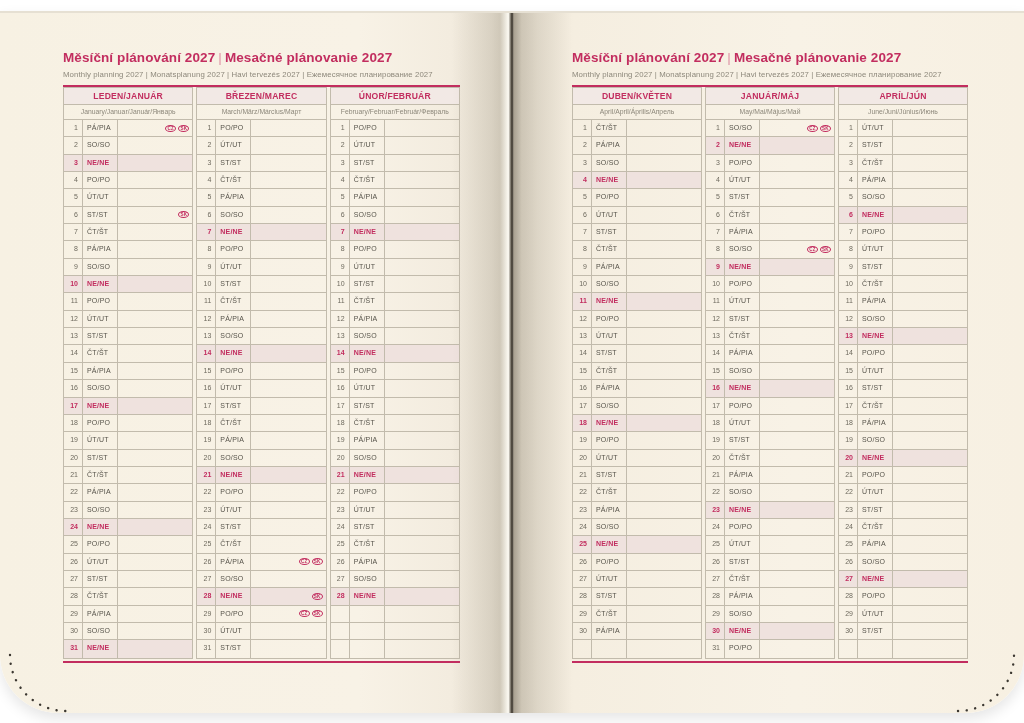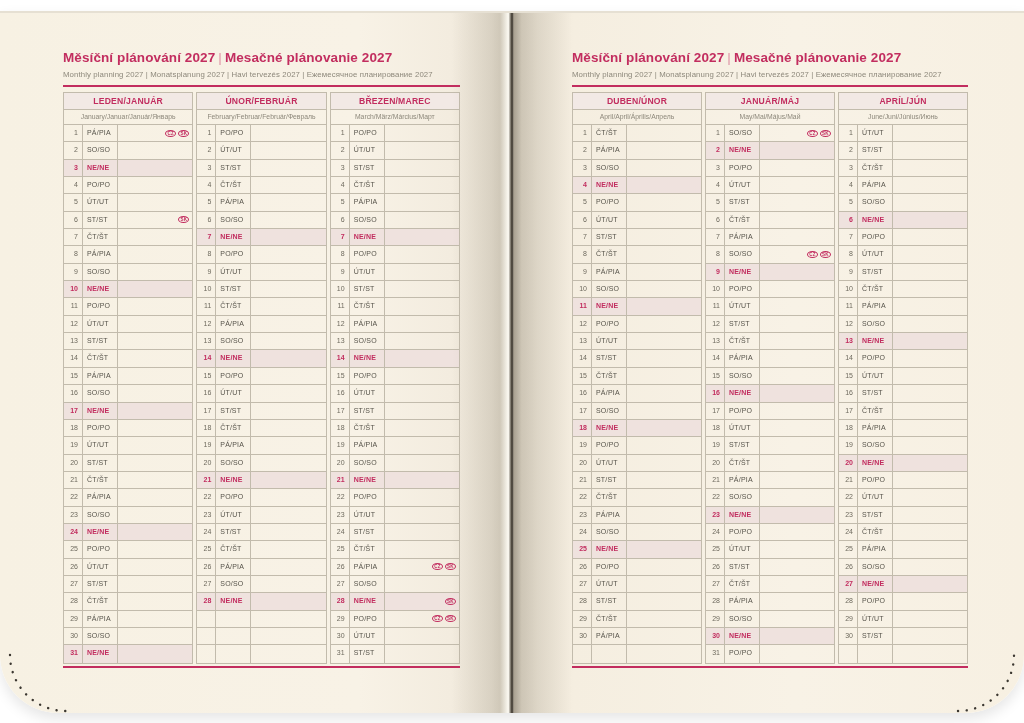--- a/index.html
+++ b/index.html
@@ -21,21 +21,21 @@
 
   .inner-left  { padding:37px 52px 0 63px; }
   .inner-right { padding:37px 56px 0 60px; }
 
   .page-title { text-align:left; color:var(--accent); font-weight:bold; font-size:13.5px; letter-spacing:.1px; line-height:16px; }
   .page-title .sep { font-weight:400; opacity:.5; padding:0 3px; }
   .page-subtitle { text-align:left; color:var(--muted); font-size:7.8px; margin-top:4px; line-height:10px; letter-spacing:.1px; }
   .header-rule { height:2px; background:var(--accent); margin-top:5px; }
   .bottom-rule { height:2px; background:var(--accent); margin-top:2px; }
 
-  .months { display:flex; gap:3px; margin-top:5px; }
+  .months { display:flex; gap:3px; }
   .month  { flex:1; border:1px solid var(--grid); }
   .m-head { height:17px; line-height:16px; text-align:center; background:var(--band-bg);
             border-bottom:1px solid var(--grid); color:var(--accent); font-weight:bold;
             font-size:8.6px; letter-spacing:.2px; }
   .m-langs{ height:15px; line-height:14px; text-align:center; border-bottom:1px solid var(--grid);
             color:var(--muted); font-size:6.8px; }
 
   .row { display:flex; height:17.35px; border-bottom:1px solid var(--grid); }
   .row:last-child { border-bottom:none; }
   .num { width:19px; text-align:right; padding-right:4px; border-right:1px solid var(--grid);
@@ -226,181 +226,20 @@
                 <span class="note"></span>
               </div>
               <div class="row sun">
                 <span class="num">31</span>
                 <span class="day">NE/NE</span>
                 <span class="note"></span>
               </div>
             </div>
           </div>
           <div class="month">
-            <div class="m-head">ÚNOR/FEBRUÁR</div>
-            <div class="m-langs">February/Februar/Február/Февраль</div>
-            <div class="m-grid">
-              <div class="row">
-                <span class="num">1</span>
-                <span class="day">PO/PO</span>
-                <span class="note"></span>
-              </div>
-              <div class="row">
-                <span class="num">2</span>
-                <span class="day">ÚT/UT</span>
-                <span class="note"></span>
-              </div>
-              <div class="row">
-                <span class="num">3</span>
-                <span class="day">ST/ST</span>
-                <span class="note"></span>
-              </div>
-              <div class="row">
-                <span class="num">4</span>
-                <span class="day">ČT/ŠT</span>
-                <span class="note"></span>
-              </div>
-              <div class="row">
-                <span class="num">5</span>
-                <span class="day">PÁ/PIA</span>
-                <span class="note"></span>
-              </div>
-              <div class="row">
-                <span class="num">6</span>
-                <span class="day">SO/SO</span>
-                <span class="note"></span>
-              </div>
-              <div class="row sun">
-                <span class="num">7</span>
-                <span class="day">NE/NE</span>
-                <span class="note"></span>
-              </div>
-              <div class="row">
-                <span class="num">8</span>
-                <span class="day">PO/PO</span>
-                <span class="note"></span>
-              </div>
-              <div class="row">
-                <span class="num">9</span>
-                <span class="day">ÚT/UT</span>
-                <span class="note"></span>
-              </div>
-              <div class="row">
-                <span class="num">10</span>
-                <span class="day">ST/ST</span>
-                <span class="note"></span>
-              </div>
-              <div class="row">
-                <span class="num">11</span>
-                <span class="day">ČT/ŠT</span>
-                <span class="note"></span>
-              </div>
-              <div class="row">
-                <span class="num">12</span>
-                <span class="day">PÁ/PIA</span>
-                <span class="note"></span>
-              </div>
-              <div class="row">
-                <span class="num">13</span>
-                <span class="day">SO/SO</span>
-                <span class="note"></span>
-              </div>
-              <div class="row sun">
-                <span class="num">14</span>
-                <span class="day">NE/NE</span>
-                <span class="note"></span>
-              </div>
-              <div class="row">
-                <span class="num">15</span>
-                <span class="day">PO/PO</span>
-                <span class="note"></span>
-              </div>
-              <div class="row">
-                <span class="num">16</span>
-                <span class="day">ÚT/UT</span>
-                <span class="note"></span>
-              </div>
-              <div class="row">
-                <span class="num">17</span>
-                <span class="day">ST/ST</span>
-                <span class="note"></span>
-              </div>
-              <div class="row">
-                <span class="num">18</span>
-                <span class="day">ČT/ŠT</span>
-                <span class="note"></span>
-              </div>
-              <div class="row">
-                <span class="num">19</span>
-                <span class="day">PÁ/PIA</span>
-                <span class="note"></span>
-              </div>
-              <div class="row">
-                <span class="num">20</span>
-                <span class="day">SO/SO</span>
-                <span class="note"></span>
-              </div>
-              <div class="row sun">
-                <span class="num">21</span>
-                <span class="day">NE/NE</span>
-                <span class="note"></span>
-              </div>
-              <div class="row">
-                <span class="num">22</span>
-                <span class="day">PO/PO</span>
-                <span class="note"></span>
-              </div>
-              <div class="row">
-                <span class="num">23</span>
-                <span class="day">ÚT/UT</span>
-                <span class="note"></span>
-              </div>
-              <div class="row">
-                <span class="num">24</span>
-                <span class="day">ST/ST</span>
-                <span class="note"></span>
-              </div>
-              <div class="row">
-                <span class="num">25</span>
-                <span class="day">ČT/ŠT</span>
-                <span class="note"></span>
-              </div>
-              <div class="row">
-                <span class="num">26</span>
-                <span class="day">PÁ/PIA</span>
-                <span class="note"></span>
-              </div>
-              <div class="row">
-                <span class="num">27</span>
-                <span class="day">SO/SO</span>
-                <span class="note"></span>
-              </div>
-              <div class="row sun">
-                <span class="num">28</span>
-                <span class="day">NE/NE</span>
-                <span class="note"></span>
-              </div>
-              <div class="row">
-                <span class="num"></span>
-                <span class="day"></span>
-                <span class="note"></span>
-              </div>
-              <div class="row">
-                <span class="num"></span>
-                <span class="day"></span>
-                <span class="note"></span>
-              </div>
-              <div class="row">
-                <span class="num"></span>
-                <span class="day"></span>
-                <span class="note"></span>
-              </div>
-            </div>
-          </div>
-          <div class="month">
             <div class="m-head">BŘEZEN/MAREC</div>
             <div class="m-langs">March/März/Március/Март</div>
             <div class="m-grid">
               <div class="row">
                 <span class="num">1</span>
                 <span class="day">PO/PO</span>
                 <span class="note"></span>
               </div>
               <div class="row">
                 <span class="num">2</span>
@@ -551,39 +390,200 @@
                 </span>
               </div>
               <div class="row">
                 <span class="num">30</span>
                 <span class="day">ÚT/UT</span>
                 <span class="note"></span>
               </div>
               <div class="row">
                 <span class="num">31</span>
                 <span class="day">ST/ST</span>
+                <span class="note"></span>
+              </div>
+            </div>
+          </div>
+          <div class="month">
+            <div class="m-head">ÚNOR/FEBRUÁR</div>
+            <div class="m-langs">February/Februar/Február/Февраль</div>
+            <div class="m-grid">
+              <div class="row">
+                <span class="num">1</span>
+                <span class="day">PO/PO</span>
+                <span class="note"></span>
+              </div>
+              <div class="row">
+                <span class="num">2</span>
+                <span class="day">ÚT/UT</span>
+                <span class="note"></span>
+              </div>
+              <div class="row">
+                <span class="num">3</span>
+                <span class="day">ST/ST</span>
+                <span class="note"></span>
+              </div>
+              <div class="row">
+                <span class="num">4</span>
+                <span class="day">ČT/ŠT</span>
+                <span class="note"></span>
+              </div>
+              <div class="row">
+                <span class="num">5</span>
+                <span class="day">PÁ/PIA</span>
+                <span class="note"></span>
+              </div>
+              <div class="row">
+                <span class="num">6</span>
+                <span class="day">SO/SO</span>
+                <span class="note"></span>
+              </div>
+              <div class="row sun">
+                <span class="num">7</span>
+                <span class="day">NE/NE</span>
+                <span class="note"></span>
+              </div>
+              <div class="row">
+                <span class="num">8</span>
+                <span class="day">PO/PO</span>
+                <span class="note"></span>
+              </div>
+              <div class="row">
+                <span class="num">9</span>
+                <span class="day">ÚT/UT</span>
+                <span class="note"></span>
+              </div>
+              <div class="row">
+                <span class="num">10</span>
+                <span class="day">ST/ST</span>
+                <span class="note"></span>
+              </div>
+              <div class="row">
+                <span class="num">11</span>
+                <span class="day">ČT/ŠT</span>
+                <span class="note"></span>
+              </div>
+              <div class="row">
+                <span class="num">12</span>
+                <span class="day">PÁ/PIA</span>
+                <span class="note"></span>
+              </div>
+              <div class="row">
+                <span class="num">13</span>
+                <span class="day">SO/SO</span>
+                <span class="note"></span>
+              </div>
+              <div class="row sun">
+                <span class="num">14</span>
+                <span class="day">NE/NE</span>
+                <span class="note"></span>
+              </div>
+              <div class="row">
+                <span class="num">15</span>
+                <span class="day">PO/PO</span>
+                <span class="note"></span>
+              </div>
+              <div class="row">
+                <span class="num">16</span>
+                <span class="day">ÚT/UT</span>
+                <span class="note"></span>
+              </div>
+              <div class="row">
+                <span class="num">17</span>
+                <span class="day">ST/ST</span>
+                <span class="note"></span>
+              </div>
+              <div class="row">
+                <span class="num">18</span>
+                <span class="day">ČT/ŠT</span>
+                <span class="note"></span>
+              </div>
+              <div class="row">
+                <span class="num">19</span>
+                <span class="day">PÁ/PIA</span>
+                <span class="note"></span>
+              </div>
+              <div class="row">
+                <span class="num">20</span>
+                <span class="day">SO/SO</span>
+                <span class="note"></span>
+              </div>
+              <div class="row sun">
+                <span class="num">21</span>
+                <span class="day">NE/NE</span>
+                <span class="note"></span>
+              </div>
+              <div class="row">
+                <span class="num">22</span>
+                <span class="day">PO/PO</span>
+                <span class="note"></span>
+              </div>
+              <div class="row">
+                <span class="num">23</span>
+                <span class="day">ÚT/UT</span>
+                <span class="note"></span>
+              </div>
+              <div class="row">
+                <span class="num">24</span>
+                <span class="day">ST/ST</span>
+                <span class="note"></span>
+              </div>
+              <div class="row">
+                <span class="num">25</span>
+                <span class="day">ČT/ŠT</span>
+                <span class="note"></span>
+              </div>
+              <div class="row">
+                <span class="num">26</span>
+                <span class="day">PÁ/PIA</span>
+                <span class="note"></span>
+              </div>
+              <div class="row">
+                <span class="num">27</span>
+                <span class="day">SO/SO</span>
+                <span class="note"></span>
+              </div>
+              <div class="row sun">
+                <span class="num">28</span>
+                <span class="day">NE/NE</span>
+                <span class="note"></span>
+              </div>
+              <div class="row">
+                <span class="num"></span>
+                <span class="day"></span>
+                <span class="note"></span>
+              </div>
+              <div class="row">
+                <span class="num"></span>
+                <span class="day"></span>
+                <span class="note"></span>
+              </div>
+              <div class="row">
+                <span class="num"></span>
+                <span class="day"></span>
                 <span class="note"></span>
               </div>
             </div>
           </div>
         </div>
       <div class="bottom-rule"></div>
     </div>
   </div>
 
   <div class="page page-right">
     <div class="inner inner-right">
       <div class="page-title">
         <span>Měsíční plánování 2027</span><span class="sep">|</span><span>Mesačné plánovanie 2027</span>
       </div>
       <div class="page-subtitle">Monthly planning 2027 | Monatsplanung 2027 | Havi tervezés 2027 | Ежемесячное планирование 2027</div>
       <div class="header-rule"></div>
       <div class="months">
           <div class="month">
-            <div class="m-head">DUBEN/ÚNOR</div>
+            <div class="m-head">DUBEN/KVĚTEN</div>
             <div class="m-langs">April/April/Április/Апрель</div>
             <div class="m-grid">
               <div class="row">
                 <span class="num">1</span>
                 <span class="day">ČT/ŠT</span>
                 <span class="note"></span>
               </div>
               <div class="row">
                 <span class="num">2</span>
                 <span class="day">PÁ/PIA</span>

